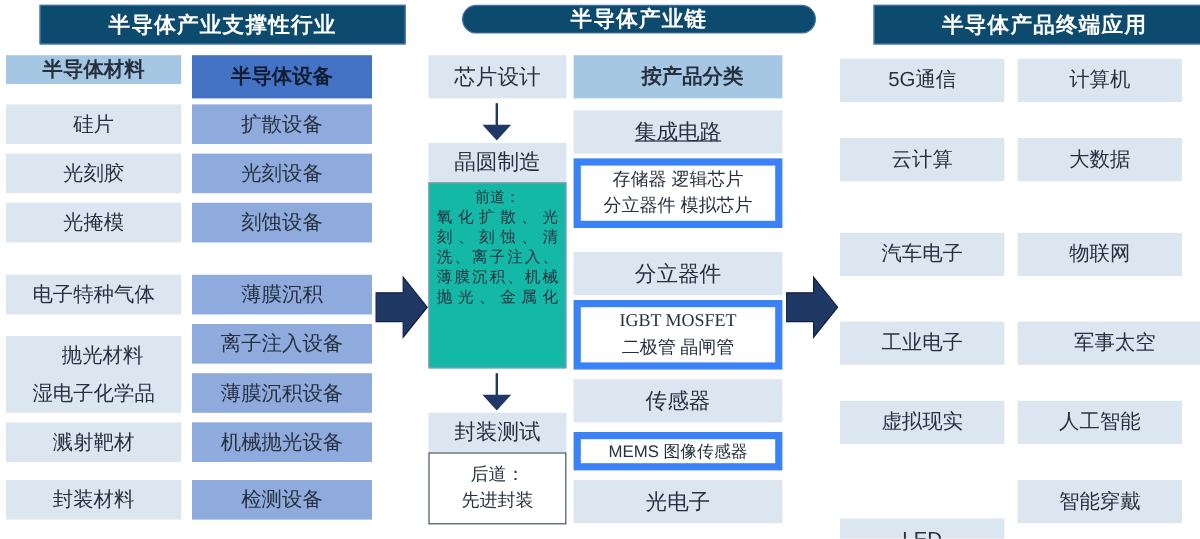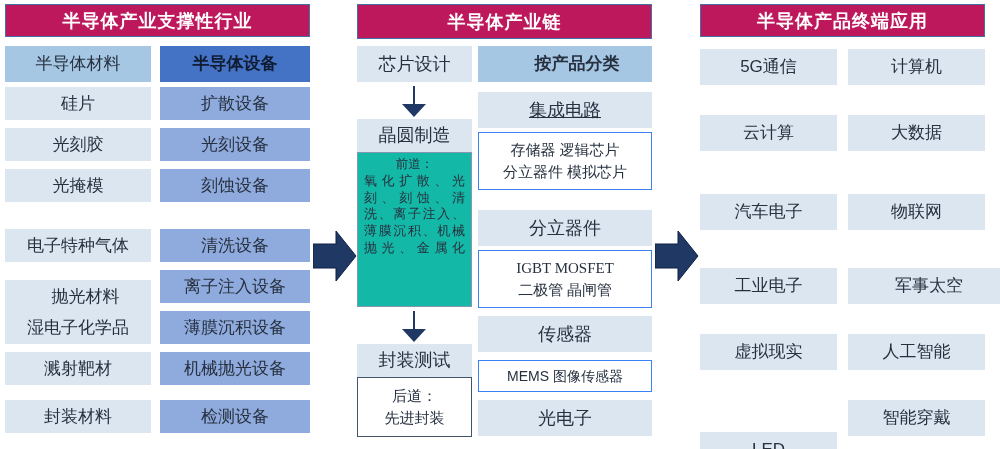--- a/index.html
+++ b/index.html
@@ -17,30 +17,31 @@
   }
   .canvas {
     position: relative;
     width: 1000px;
     height: 449px;
   }
 
   
   .panel-header {
     position: absolute;
-    background: #be185d;
+    background: #0c4a6e;
     border: 1px solid #4472a8;
     color: #ffffff;
     font-weight: bold;
     font-size: 18px;
     display: flex;
     align-items: center;
     justify-content: center;
     letter-spacing: 1px;
     box-sizing: border-box;
+    margin-left: 28px;
   }
 
   
   .cell {
     position: absolute;
     box-sizing: border-box;
     display: flex;
     align-items: center;
     justify-content: center;
     text-align: center;
@@ -87,21 +88,21 @@
     font-size: 15px;
     line-height: 1.45;
     color: #26303f;
   }
 
   
   .detail-box {
     position: absolute;
     box-sizing: border-box;
     background: #ffffff;
-    border: 1px solid #3b82f6;
+    border: 6px solid #3b82f6;
     display: flex;
     flex-direction: column;
     align-items: center;
     justify-content: center;
     font-size: 15px;
     line-height: 1.5;
     color: #26303f;
     white-space: nowrap;
   }
   .detail-box.mono { font-family: "Liberation Serif", "DejaVu Serif", serif; }
@@ -135,49 +136,49 @@
   }
   .block-arrow svg { display: block; }
 </style>
 </head>
 <body>
 
 <div class="canvas">
 
   <div class="panel-header" style="left:5px; top:4px; width:305px; height:33px;">半导体产业支撑性行业</div>
 
-  <div class="cell c-lightblue" style="left:5px; top:46px; width:146px; height:36px; font-weight:normal;">半导体材料</div>
+  <div class="cell c-lightblue" style="left:5px; top:46px; width:146px; height:24px; font-weight:bold;">半导体材料</div>
 
   <div class="cell c-strongblue" style="left:160px; top:46px; width:150px; height:36px; font-weight:bold;">半导体设备</div>
 
   <div class="cell c-pale" style="left:5px; top:87px; width:146px; height:33px;">硅片</div>
   <div class="cell c-pale" style="left:5px; top:128px; width:146px; height:33px;">光刻胶</div>
   <div class="cell c-pale" style="left:5px; top:169px; width:146px; height:33px;">光掩模</div>
   <div class="cell c-pale" style="left:5px; top:229px; width:146px; height:33px;">电子特种气体</div>
   <div class="cell c-pale" style="left:5px; top:280px; width:146px; height:33px;padding-left:15px;">抛光材料</div>
   <div class="cell c-pale" style="left:5px; top:311px; width:146px; height:33px;">湿电子化学品</div>
   <div class="cell c-pale" style="left:5px; top:352px; width:146px; height:33px;">溅射靶材</div>
   <div class="cell c-pale" style="left:5px; top:400px; width:146px; height:33px;">封装材料</div>
 
   <div class="cell c-midblue" style="left:160px; top:87px; width:150px; height:33px;">扩散设备</div>
   <div class="cell c-midblue" style="left:160px; top:128px; width:150px; height:33px;">光刻设备</div>
   <div class="cell c-midblue" style="left:160px; top:169px; width:150px; height:33px;">刻蚀设备</div>
-  <div class="cell c-midblue" style="left:160px; top:229px; width:150px; height:33px;">清洗设备</div>
+  <div class="cell c-midblue" style="left:160px; top:229px; width:150px; height:33px;">薄膜沉积</div>
   <div class="cell c-midblue" style="left:160px; top:270px; width:150px; height:33px;">离子注入设备</div>
   <div class="cell c-midblue" style="left:160px; top:311px; width:150px; height:33px;">薄膜沉积设备</div>
   <div class="cell c-midblue" style="left:160px; top:352px; width:150px; height:33px;">机械抛光设备</div>
   <div class="cell c-midblue" style="left:160px; top:400px; width:150px; height:33px;">检测设备</div>
 
   <div class="block-arrow" style="left:313px; top:228px; width:44px; height:56px;">
     <svg width="44" height="56" viewBox="0 0 44 56">
       <polygon points="0,16 23,16 23,3 43,28 23,53 23,40 0,40" fill="#1f3864" stroke="#0f2047" stroke-width="1"></polygon>
     </svg>
   </div>
 
-  <div class="panel-header" style="left:357px; top:4px; width:295px; height:35px;">半导体产业链</div>
+  <div class="panel-header" style="left:357px; top:4px; width:295px; height:24px;border-radius:14px;">半导体产业链</div>
 
   <div class="cell c-pale" style="left:357px; top:46px; width:115px; height:36px; font-size:18px;">芯片设计</div>
 
   <div class="down-arrow" style="left:402px; top:86px; height:32px;">
     <div class="stem" style="height:19px;"></div>
     <div class="head" style="top:18px;"></div>
   </div>
 
   <div class="cell c-pale" style="left:357px; top:119px; width:115px; height:33px; font-size:18px;">晶圆制造</div>
 

